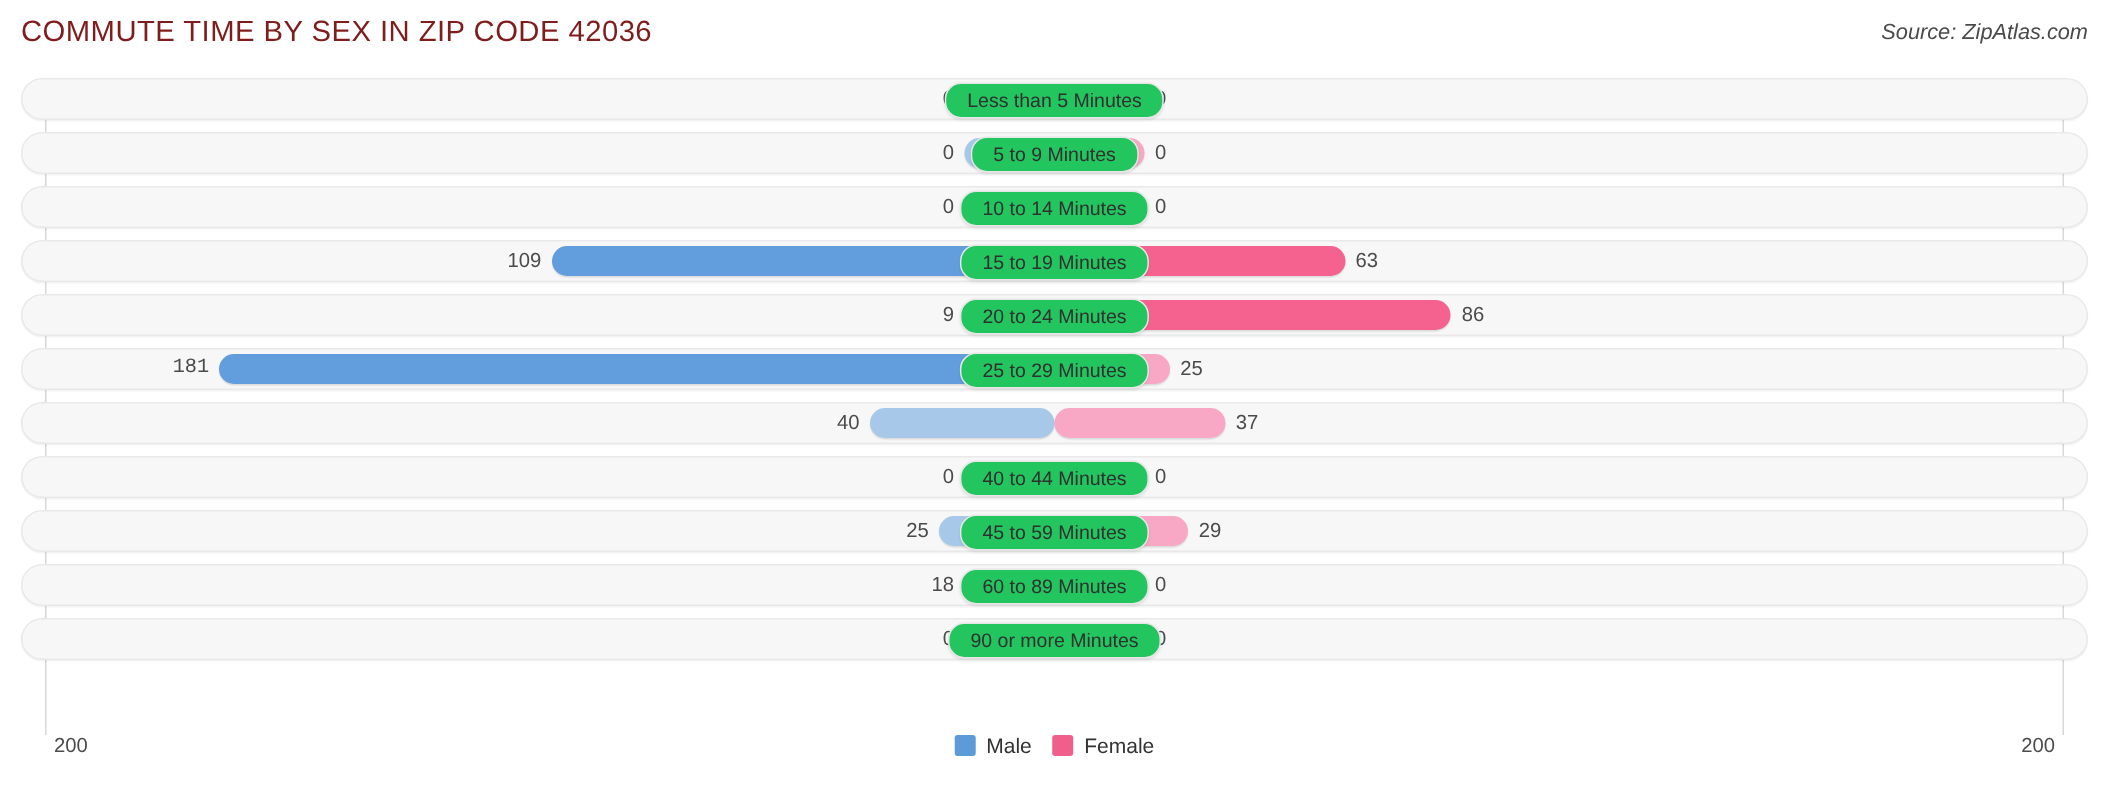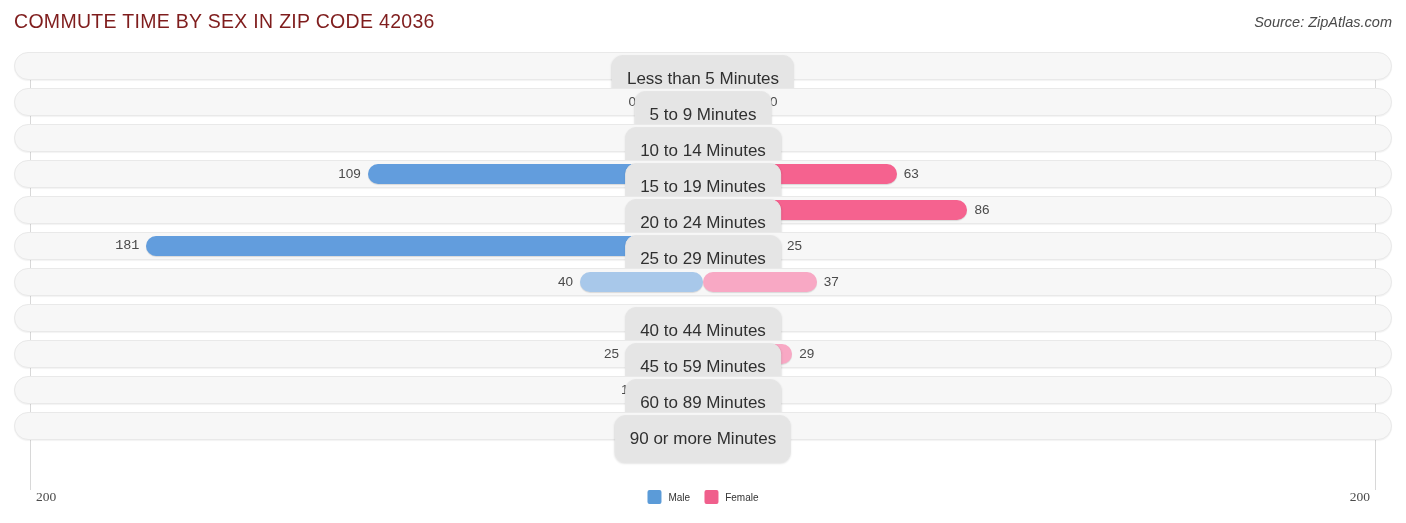--- a/index.html
+++ b/index.html
@@ -55,45 +55,45 @@
     position:absolute;top:0;height:26px;line-height:26px;
     font-size:13.5px;color:#4b4b4b;white-space:nowrap;
   }
   .val-male{text-align:right;}
   .val-female{text-align:left;}
 
   .cat{
     position:absolute;left:50%;top:2px;
     transform:translateX(-50%);
     height:22px;line-height:22px;
-    padding:12px 14px;
-    background:#e5e5e5;
+    padding:0 14px;
+    background:#22c55e;
     border:1px solid #e6e6e6;
     border-radius:11px;
-    font-size:17px;color:#303030;
+    font-size:13px;color:#303030;
     white-space:nowrap;
     box-shadow:0 1px 2px rgba(0,0,0,.10);
   }
 
   
   .footer{position:absolute;left:0;top:486px;width:1406px;height:32px;}
   .axis-label{
     position:absolute;top:0;height:22px;line-height:22px;
-    font-size:13.5px;color:#4b4b4b;font-family:Liberation Serif, serif;
+    font-size:13.5px;color:#4b4b4b;
   }
   .axis-label-left{left:36px;}
   .axis-label-right{right:36px;}
 
   .legend{
     position:absolute;left:50%;top:0;transform:translateX(-50%);
     display:flex;align-items:center;gap:14px;height:22px;
   }
   .legend-item{display:flex;align-items:center;gap:7px;}
   .legend-swatch{width:14px;height:14px;border-radius:2px;display:block;}
-  .legend-text{font-size:10px;color:#333;white-space:nowrap;}
+  .legend-text{font-size:14px;color:#333;white-space:nowrap;}
 </style>
 </head>
 <body>
 
 <div class="page">
 
   <div class="title">COMMUTE TIME BY SEX IN ZIP CODE 42036</div>
   <div class="source">Source: ZipAtlas.com</div>
 
   <div class="plot">

